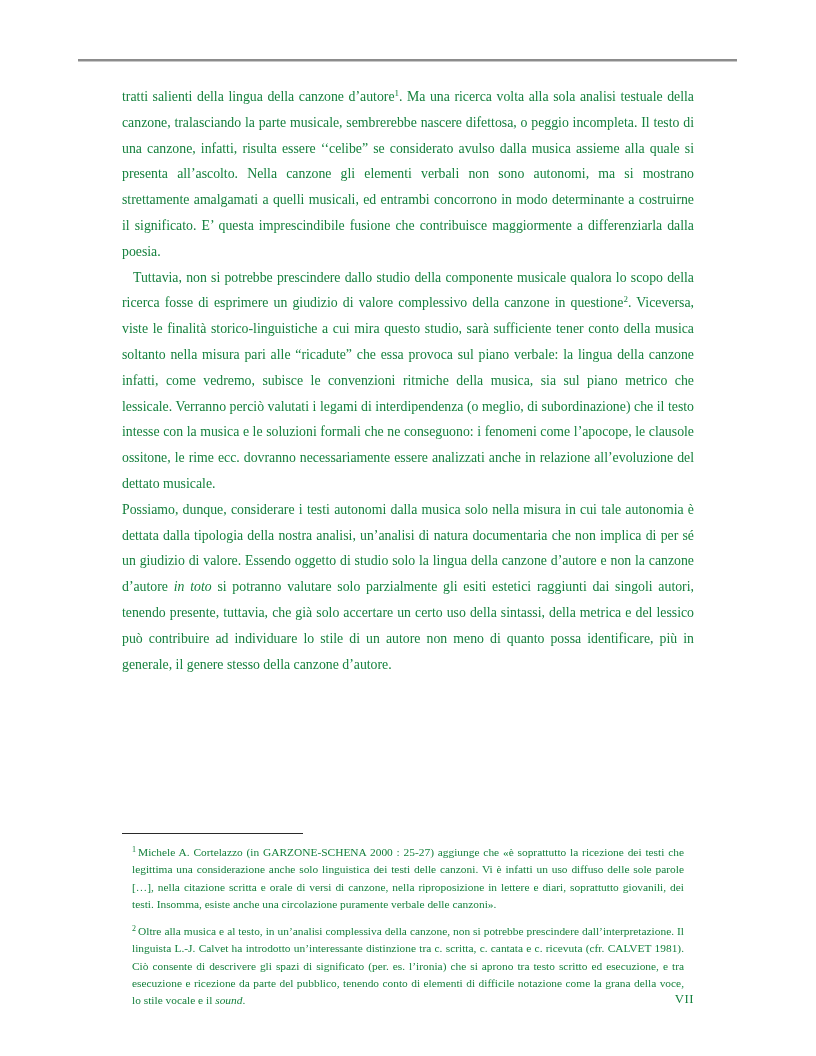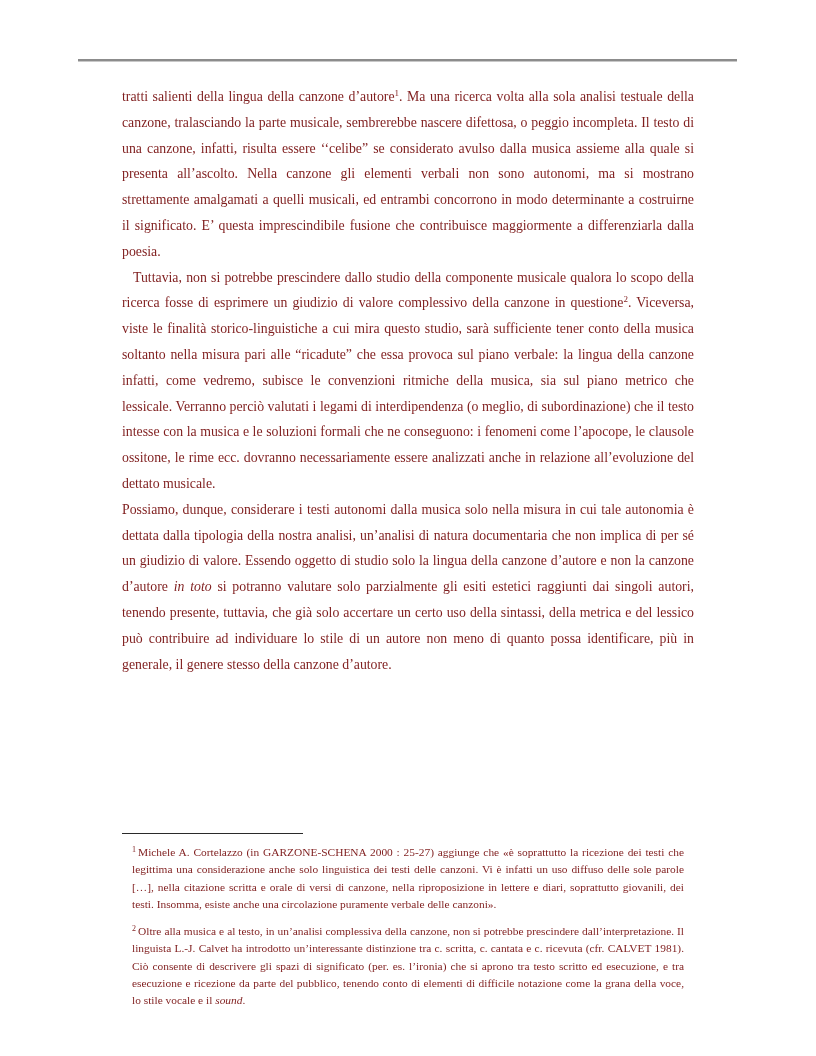--- a/index.html
+++ b/index.html
@@ -7,21 +7,21 @@
     padding: 0;
     background: #ffffff;
   }
   .page {
     position: relative;
     width: 816px;
     height: 1056px;
     background: #ffffff;
     overflow: hidden;
     font-family: "Liberation Serif", "DejaVu Serif", serif;
-    color: #7f1d1d;
+    color: #15803d;
   }
   .header-rule {
     position: absolute;
     left: 78px;
     top: 59px;
     width: 659px;
     height: 2px;
     background: #8c8c8c;
     border-bottom: 1px solid #c8c8c8;
   }
@@ -98,13 +98,14 @@
     </div>
 
   <div class="footnotes">
     <div class="fn-rule"></div>
     <div id="footnote-list">
         <div class="footnote"><sup class="fnmark">1</sup><span>Michele A. Cortelazzo (in GARZONE-SCHENA 2000 : 25-27) aggiunge che «è soprattutto la ricezione dei testi che legittima una considerazione anche solo linguistica dei testi delle canzoni. Vi è infatti un uso diffuso delle sole parole […], nella citazione scritta e orale di versi di canzone, nella riproposizione in lettere e diari, soprattutto giovanili, dei testi. Insomma, esiste anche una circolazione puramente verbale delle canzoni».</span></div>
         <div class="footnote"><sup class="fnmark">2</sup><span>Oltre alla musica e al testo, in un’analisi complessiva della canzone, non si potrebbe prescindere dall’interpretazione. Il linguista L.-J. Calvet ha introdotto un’interessante distinzione tra c. scritta, c. cantata e c. ricevuta (cfr. CALVET 1981). Ciò consente di descrivere gli spazi di significato (per. es. l’ironia) che si aprono tra testo scritto ed esecuzione, e tra esecuzione e ricezione da parte del pubblico, tenendo conto di elementi di difficile notazione come la grana della voce, lo stile vocale e il </span><em>sound</em><span>.</span></div>
       </div>
   </div>
 
+  <div class="page-number">VII</div>
 </div>
 
 </body></html>

